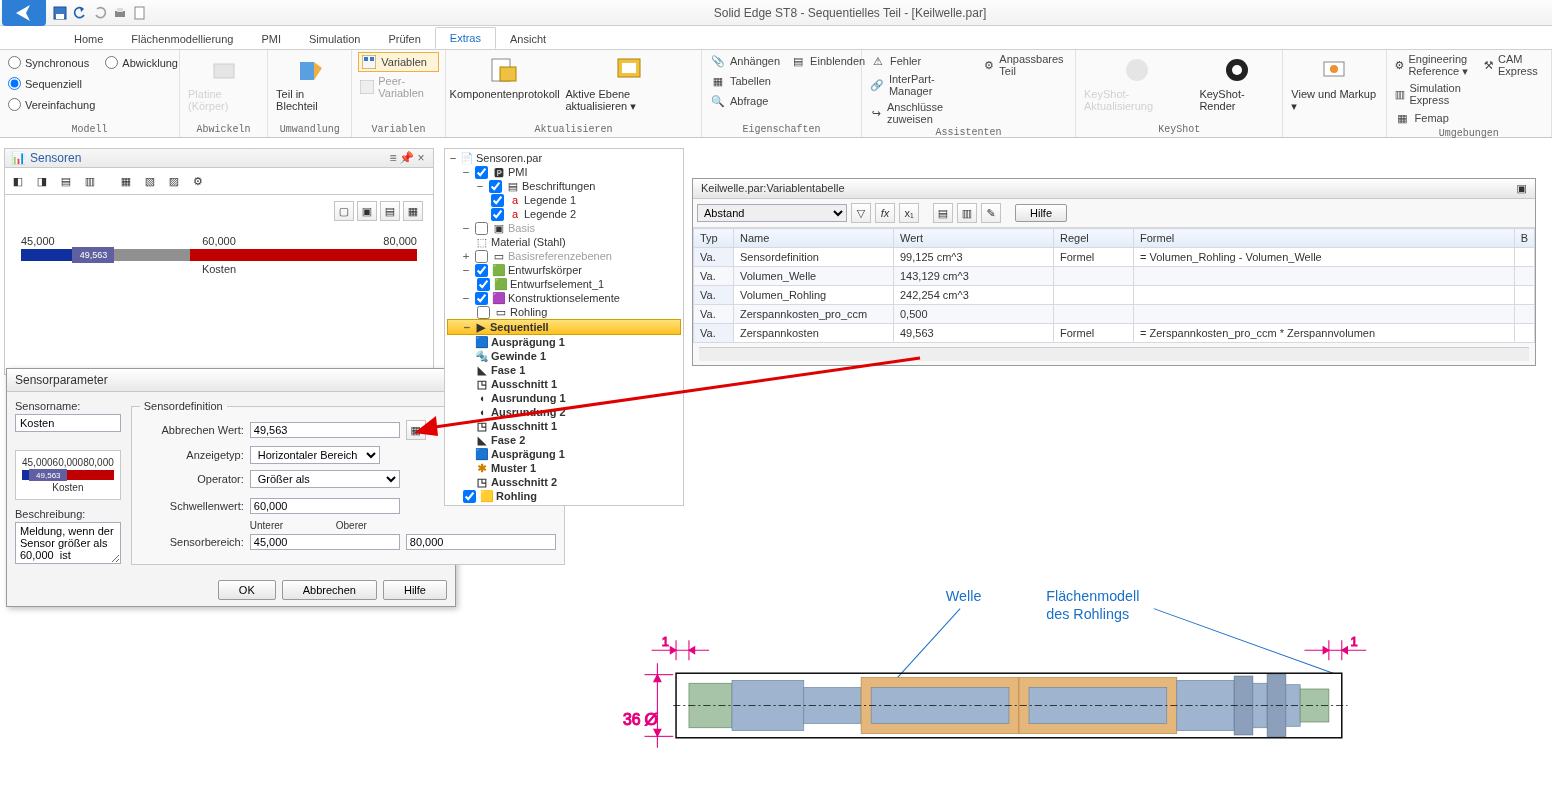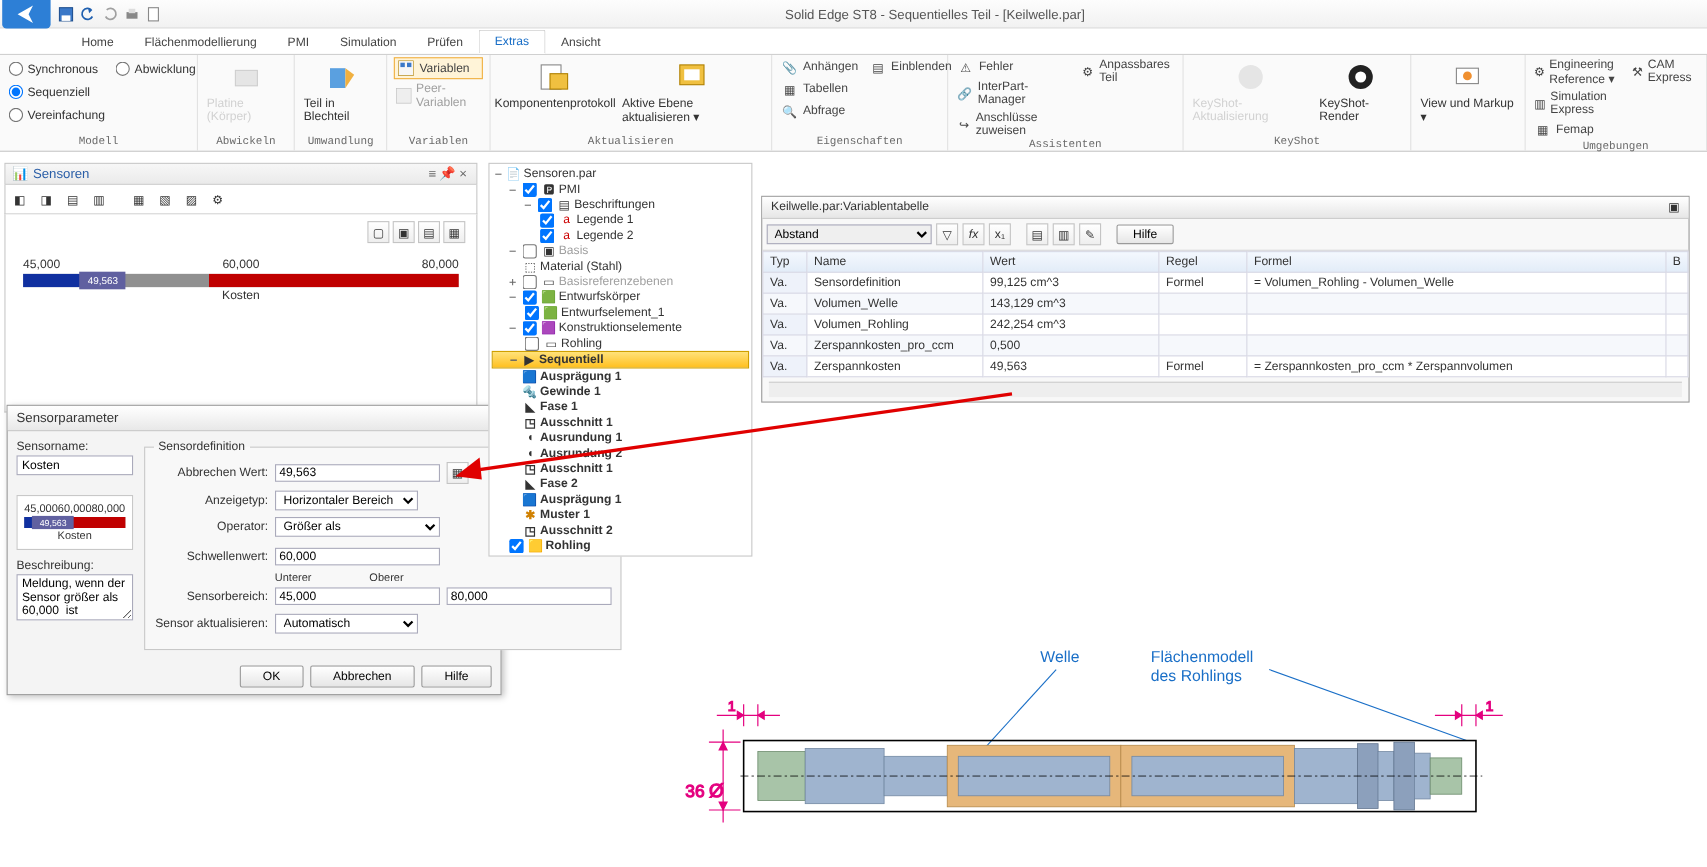--- a/index.html
+++ b/index.html
@@ -480,24 +480,20 @@
           <div class="form-row" style="margin-bottom:3px">
             <label></label>
             <span class="small" style="font-size:10px">Unterer</span>
             <span class="small" style="font-size:10px">Oberer</span>
           </div>
           <div class="form-row">
             <label>Sensorbereich:</label>
             <input class="small" value="45,000" style="">
             <input class="small" value="80,000" style="">
           </div>
-          <div class="form-row" style="margin-top:8px">
-            <label>Sensor aktualisieren:</label>
-            <select><option>Automatisch</option></select>
-          </div>
         </fieldset>
       </div>
     </div>
     <div class="dlg-buttons">
       <button class="btn">OK</button>
       <button class="btn">Abbrechen</button>
       <button class="btn">Hilfe</button>
     </div>
   </div>
 

